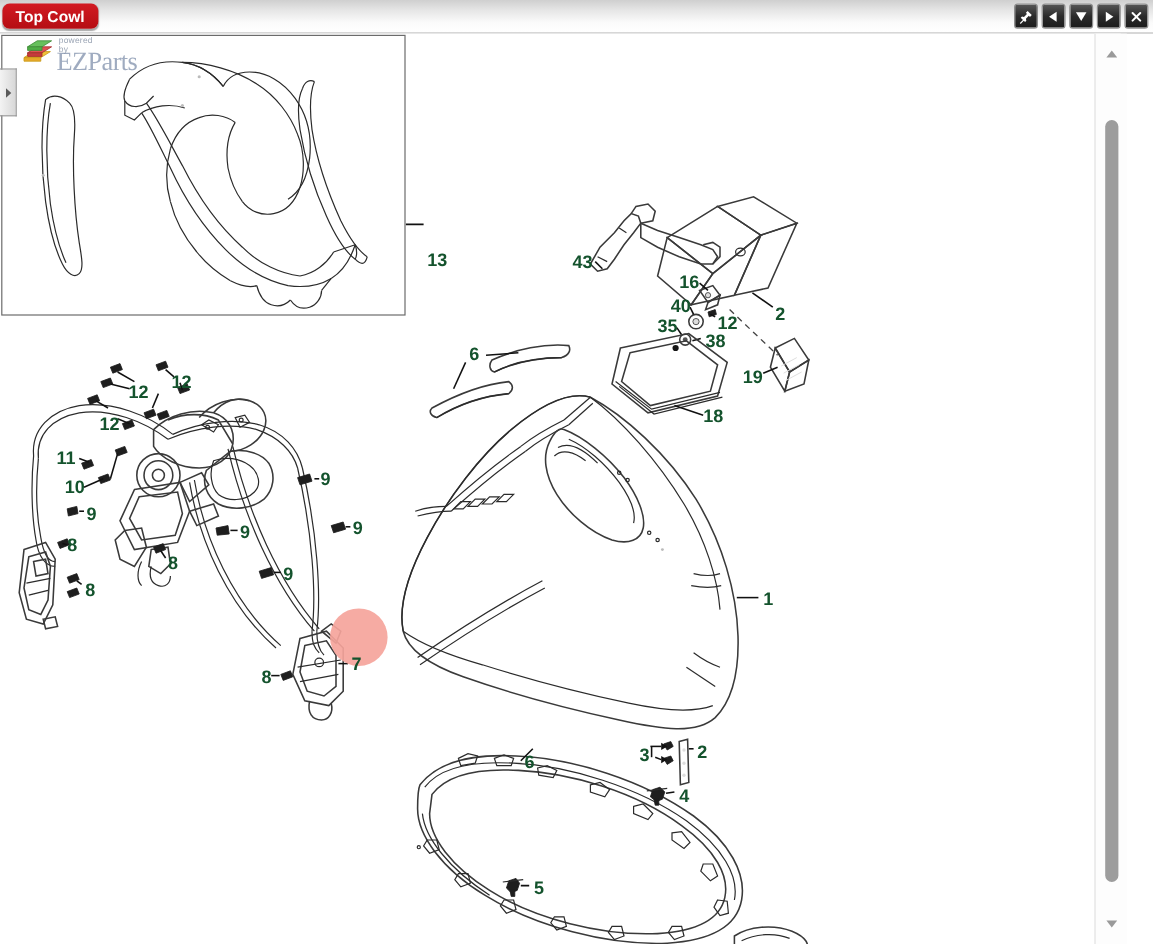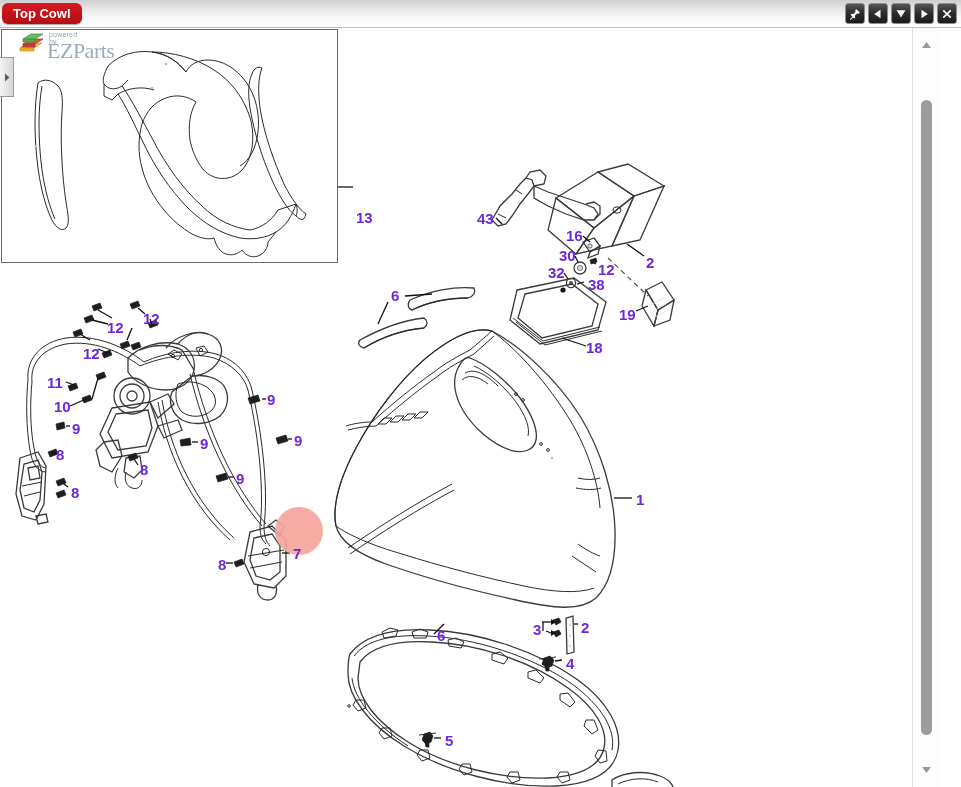--- a/index.html
+++ b/index.html
@@ -47,21 +47,21 @@
     background:#fdfdfd;border-left:1px solid #e2e2e2;box-sizing:border-box;}
   .vscroll .arrow{position:absolute;left:0;width:27px;height:22px;display:flex;
     align-items:center;justify-content:center;cursor:pointer;}
   .vscroll .arrow.up{top:6px;}
   .vscroll .arrow.down{bottom:6px;}
   .vscroll .thumb{position:absolute;left:8px;top:72px;width:11px;height:635px;
     background:#9d9d9d;border-radius:6px;cursor:pointer;}
 
   
   .cal{position:absolute;font-family:"Liberation Sans",sans-serif;font-size:15px;
-    font-weight:bold;color:#6d28d9;line-height:1;white-space:nowrap;}
+    font-weight:bold;color:#14532d;line-height:1;white-space:nowrap;}
 
   
   .hl{position:absolute;border-radius:50%;background:#f5a49b;opacity:.92;z-index:3;}
 
   svg.art{position:absolute;left:0;top:0;overflow:visible;}
   .ln{fill:none;stroke:#2b2b2b;stroke-width:1;}
   .ln2{fill:none;stroke:#3a3a3a;stroke-width:1.3;}
   .fl{fill:#1e1e1e;stroke:#1e1e1e;stroke-width:.7;}
   .lead{stroke:#111;stroke-width:1.3;fill:none;}
   .dash{stroke:#444;stroke-width:1.1;fill:none;stroke-dasharray:5 4;}
@@ -539,23 +539,23 @@
       <span class="cal" style="left:107px;top:292px">12</span>
       <span class="cal" style="left:143px;top:283px">12</span>
       <span class="cal" style="left:83px;top:318px">12</span>
       <span class="cal" style="left:356px;top:182px">13</span>
       <span class="cal" style="left:391px;top:260px">6</span>
       <span class="cal" style="left:646px;top:227px">2</span>
       <span class="cal" style="left:566px;top:200px">16</span>
       <span class="cal" style="left:598px;top:234px">12</span>
       <span class="cal" style="left:586px;top:312px">18</span>
       <span class="cal" style="left:619px;top:279px">19</span>
-      <span class="cal" style="left:559px;top:220px">30</span>
+      <span class="cal" style="left:559px;top:220px">40</span>
       <span class="cal" style="left:588px;top:249px">38</span>
-      <span class="cal" style="left:548px;top:237px">32</span>
+      <span class="cal" style="left:548px;top:237px">35</span>
       <span class="cal" style="left:477px;top:183px">43</span>
     </div>
 
     <svg class="art" width="934" height="759" style="z-index:2;">
       <path class="ln2" d="M612 752 C624 744 644 742 660 748 C672 753 676 760 670 764 L612 760 Z" fill="#2d2d2d"></path>
       <path class="ln" d="M618 756 C630 750 646 749 658 754"></path>
     </svg>
 
   </div>
 

